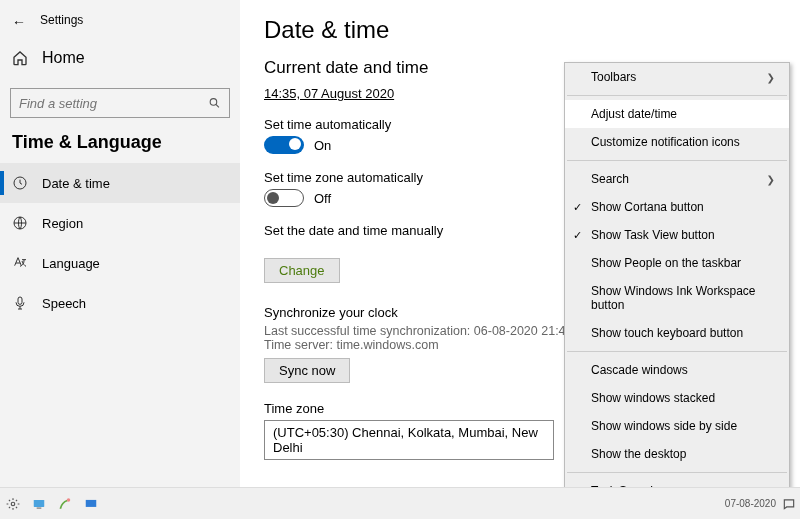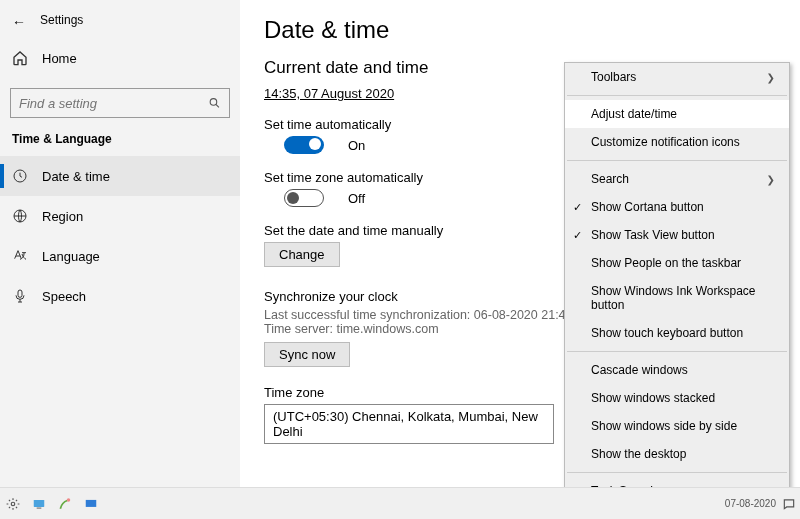--- a/index.html
+++ b/index.html
@@ -5,49 +5,49 @@
   * { margin: 0; padding: 0; box-sizing: border-box; font-family: "Segoe UI", Arial, sans-serif; }
   body { width: 800px; height: 519px; overflow: hidden; position: relative; background: #fff; color: #000; }
 
   .settings-window { display: flex; height: 500px; }
 
   
   .sidebar { width: 240px; background: #f3f3f3; height: 100%; display: flex; flex-direction: column; }
   .sidebar-header { display: flex; align-items: center; height: 40px; padding: 0 12px; }
   .back-arrow { width: 24px; font-size: 14px; cursor: pointer; }
   .sidebar-title { font-size: 12px; padding-left: 4px; }
-  .home-row { display: flex; align-items: center; height: 36px; padding: 0 12px; gap: 14px; font-size: 13px; cursor:pointer;}
+  .home-row { display: flex; align-items: center; height: 36px; padding: 0 12px; gap: 14px; font-size: 16px; cursor:pointer;}
   .home-row svg { width: 16px; height: 16px; }
   .search-wrap { padding: 12px 10px 8px 10px; }
   .search-box { display:flex; align-items:center; border: 1px solid #999; height: 30px; padding: 0 8px; background:#f3f3f3;}
   .search-box input { border:none; background:transparent; outline:none; width:100%; font-size:13px; font-style:italic; color:#666; }
   .search-box svg { width:14px; height:14px; stroke:#555; }
-  .category { font-size:12px; font-weight:600; padding: 6px 12px 10px 12px; }
+  .category { font-size:18px; font-weight:600; padding: 6px 12px 10px 12px; }
   .nav-list { display:flex; flex-direction:column; }
   .nav-item { display:flex; align-items:center; height:40px; padding:0 12px; gap:14px; font-size:13px; cursor:pointer; position:relative;}
   .nav-item.active { background:#e6e6e6; }
   .nav-item.active::before { content:""; position:absolute; left:0; top:8px; bottom:8px; width:4px; background:#0067c0;}
   .nav-item svg { width:16px; height:16px; stroke:#333; fill:none; stroke-width:1.5;}
 
   
   .content { flex:1; padding: 16px 24px 0 24px; overflow:hidden;}
   h1 { font-weight:400; font-size:24px; margin-bottom:14px; }
   h2.sub { font-weight:400; font-size:17px; margin-bottom:8px;}
   .row { font-size:13px; margin-bottom:4px;text-decoration:underline; }
   .section-label { font-size:13px; margin-top:16px; margin-bottom:4px; }
-  .toggle { display:flex; align-items:center; gap:24px; margin-top:2px;margin-left:20px;}
+  .toggle { display:flex; align-items:center; gap:10px; margin-top:2px;}
   .toggle-switch { width:40px; height:18px; border-radius:10px; position:relative; }
   .toggle-switch.on { background:#0067c0; }
   .toggle-switch.off { background:#fff; border:1px solid #555; }
   .toggle-knob { width:12px; height:12px; border-radius:50%; position:absolute; top:2px; }
   .toggle-switch.on .toggle-knob { right:3px; background:#fff; }
   .toggle-switch.off .toggle-knob { left:2px; top:2px; background:#555; }
   .toggle-label { font-size:13px; }
   .btn { display:inline-block; border:1px solid #bbb; background:#e6e6e6; font-size:13px; padding:4px 14px; cursor:pointer;}
-  .btn.disabled { color:#000000; cursor:default; }
+  .btn.disabled { color:#4d7c0f; cursor:default;margin-top:16px; }
   .muted { color:#666; font-size:12.5px; }
   .dropdown { border:1px solid #888; padding:4px 8px; font-size:13px; width:290px; margin-top:2px; background:#fff;}
 
   
   .context-menu { position:absolute; right:10px; top:62px; width:226px; background:#eeeeee; border:1px solid #bcbcbc; box-shadow: 2px 2px 4px rgba(0,0,0,.25); font-size:12px; }
   .cm-item { padding:7px 14px 7px 26px; cursor:pointer; position:relative; display:flex; align-items:center; justify-content:space-between;}
   .cm-item.highlight { background:#fff; }
   .cm-sep { height:1px; background:#ccc; margin:4px 2px; }
   .cm-check::before { content:"✓"; position:absolute; left:8px; font-size:11px;}
   .cm-arrow { font-size:10px; color:#555;}

